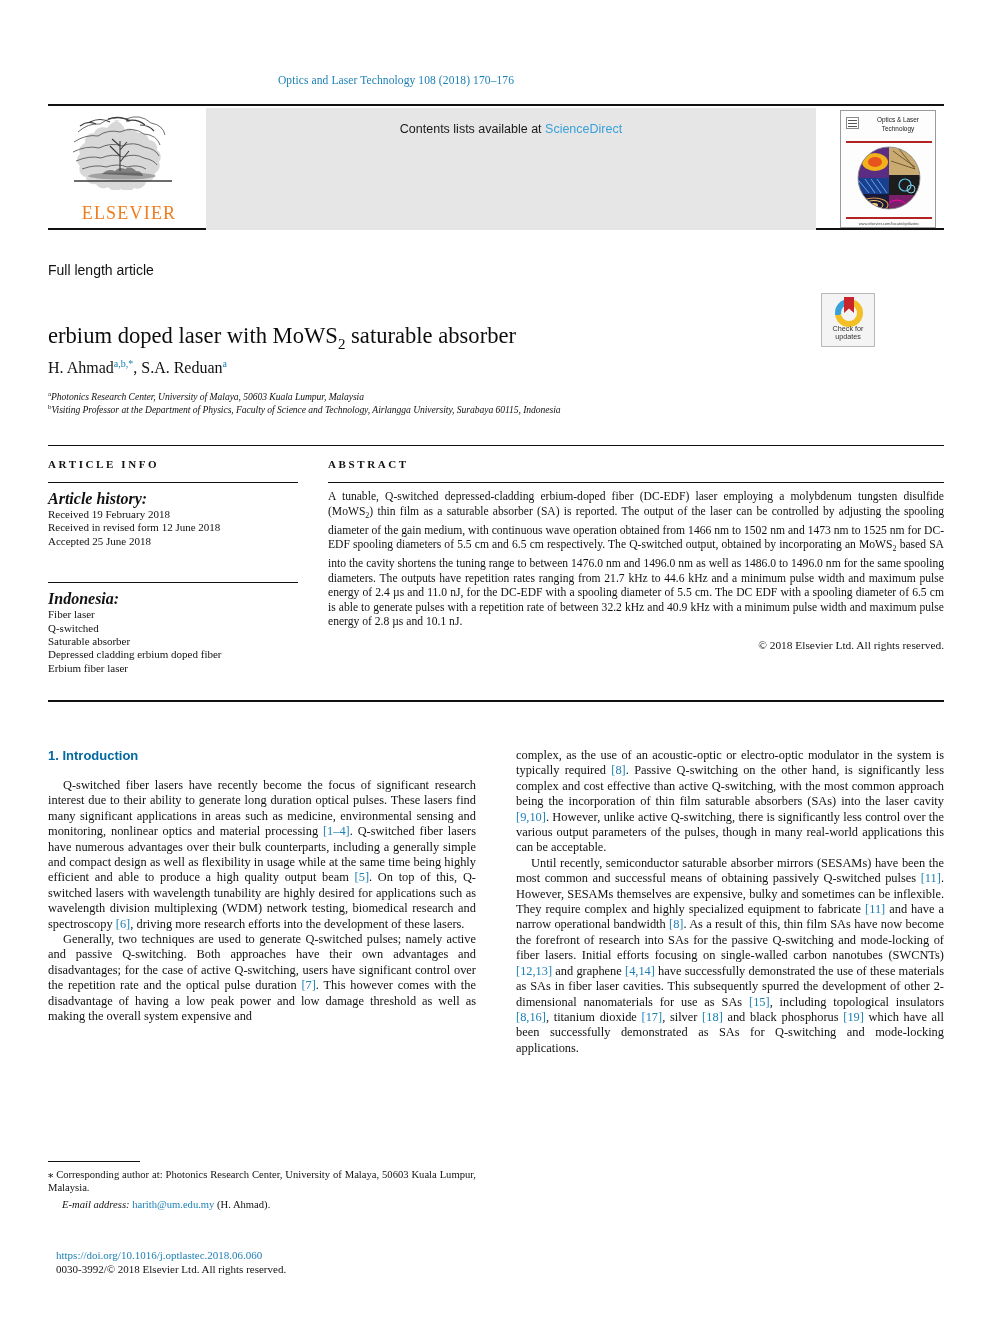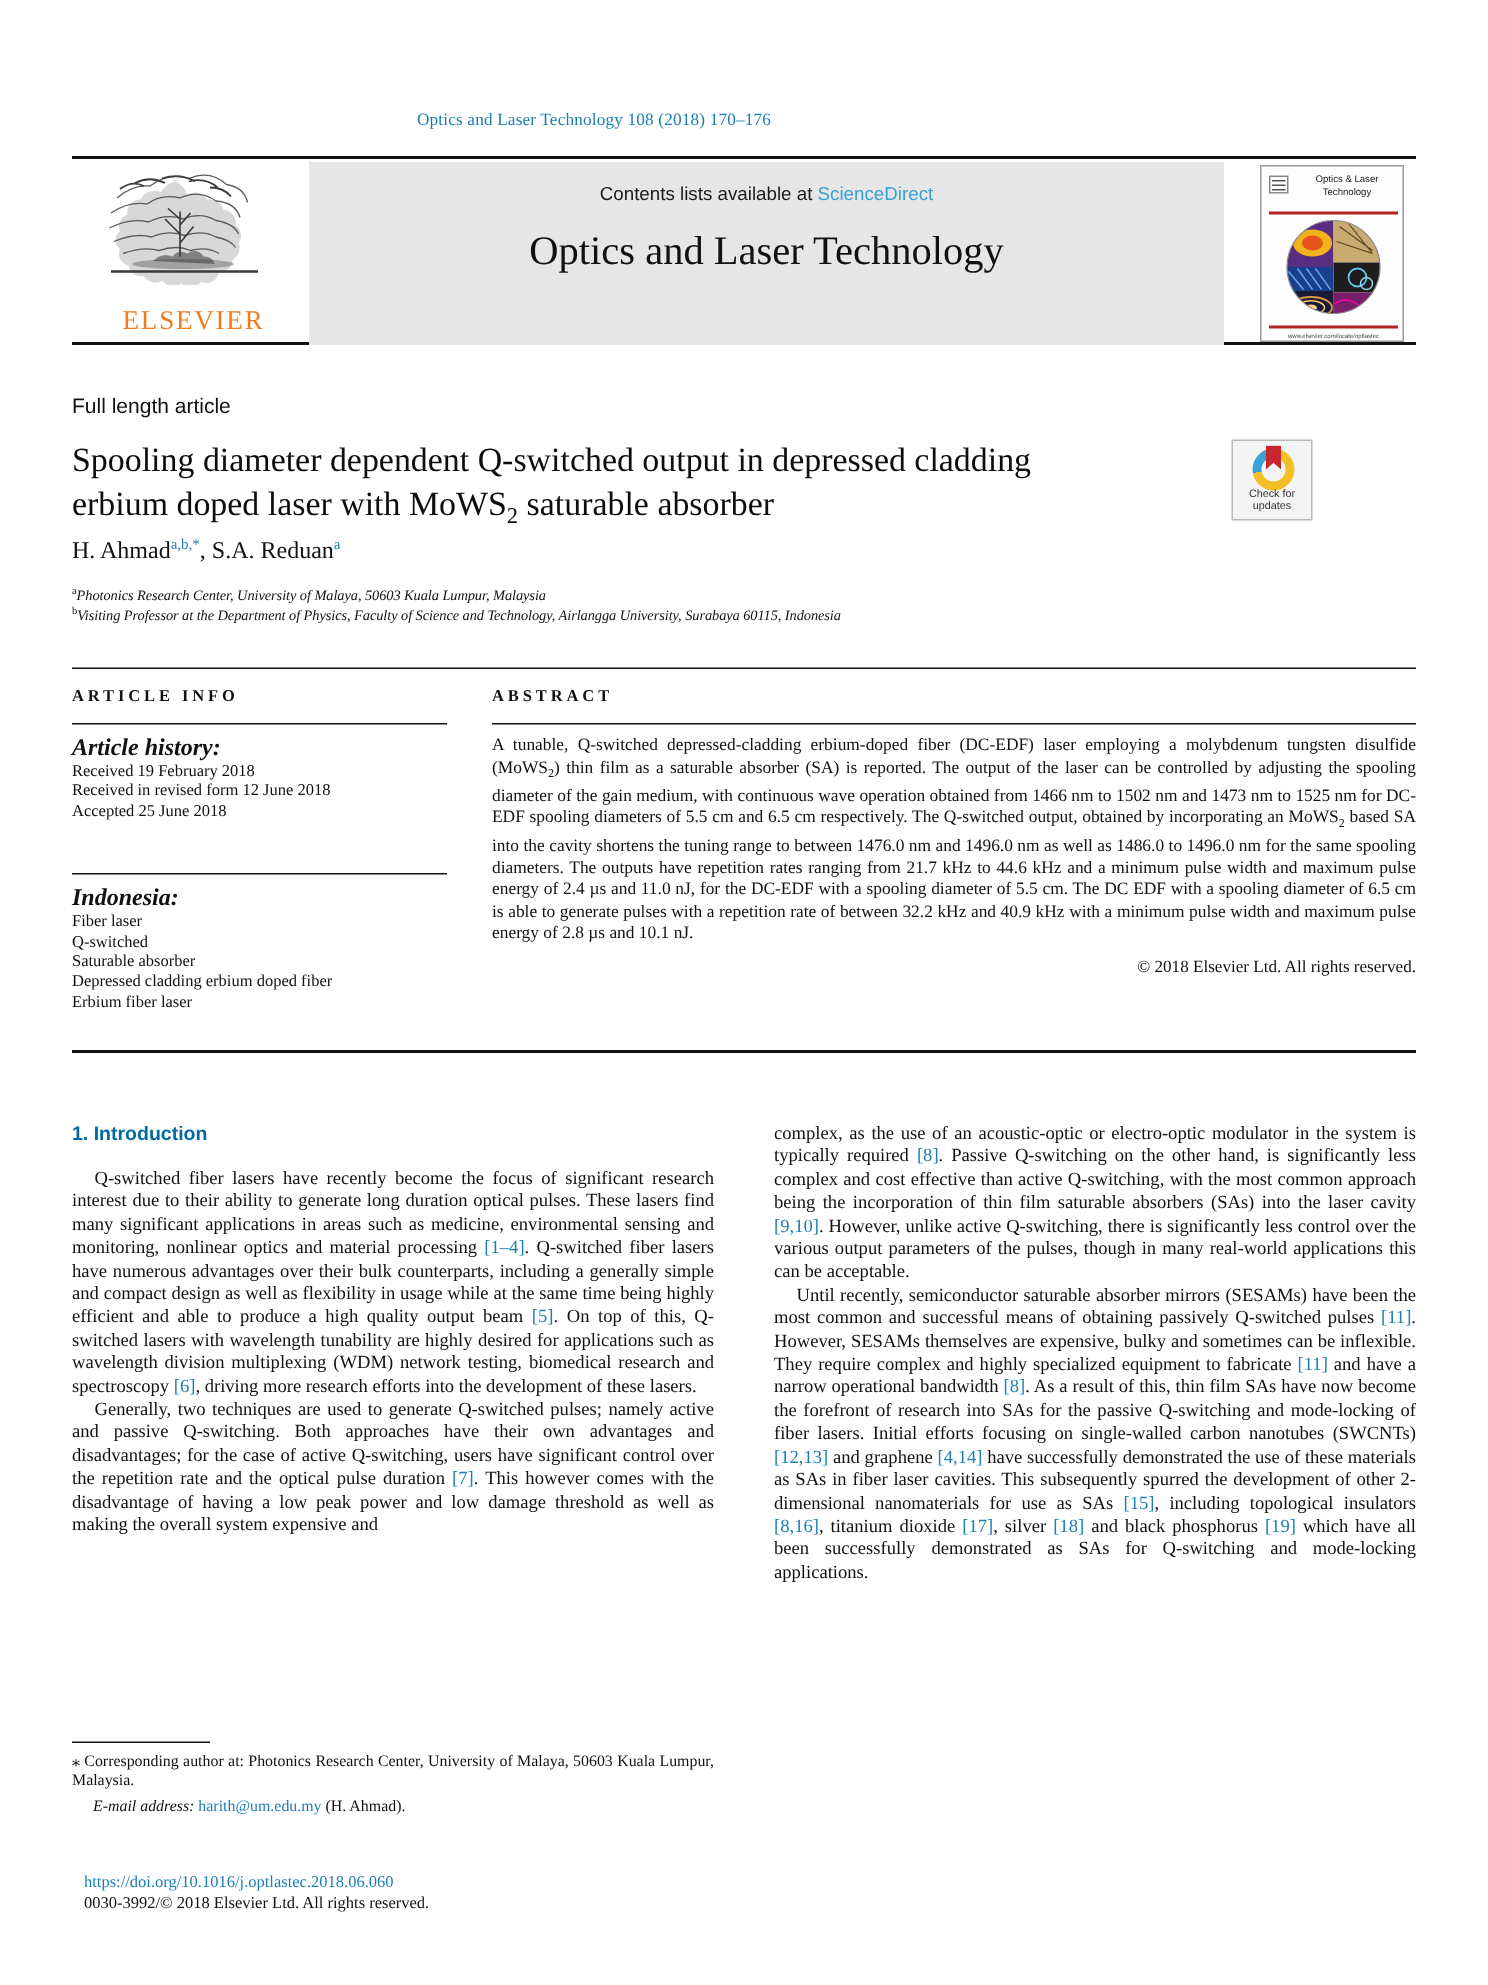--- a/index.html
+++ b/index.html
@@ -355,21 +355,20 @@
         </g>
         <line x1="14" y1="65" x2="112" y2="65" stroke="#3b3b3b" stroke-width="1.6"></line>
       </svg>
       <div class="elsevier-word">ELSEVIER</div>
     </div>
 
     <div class="grey-panel">
       <div class="contents-line">
         <span>Contents lists available at </span><span class="sd">ScienceDirect</span>
       </div>
-      <div class="journal-title">Optics and Laser Technology</div>
     </div>
 
     <div class="cover-cell">
       <div class="cover-box">
         <div class="cover-els"></div>
         <div class="cover-title">Optics &amp; Laser Technology</div>
         <div class="cover-rule" style="top:30px"></div>
         <svg width="96" height="74" viewBox="0 0 96 74" style="position:absolute;left:0;top:34px">
           <defs>
             <clipPath id="cc">
@@ -398,21 +397,21 @@
         </svg>
         <div class="cover-footer-rule"></div>
         <div class="cover-caption">www.elsevier.com/locate/optlastec</div>
       </div>
     </div>
   </div>
 
   <div class="artkind">Full length article</div>
 
   <div class="doctitle">
-    <span>Spooling diameter dependent Q-switched output in depressed cladding</span><br>
+    <br>
     <span>erbium doped laser with MoWS</span><sub>2</sub><span> saturable absorber</span>
   </div>
 
   <div class="crossmark">
     <div class="cm-ring">
       <div class="cm-hole"></div>
       <div class="cm-flag"></div>
     </div>
     <div class="cm-text">
       <span>Check for</span><br>

